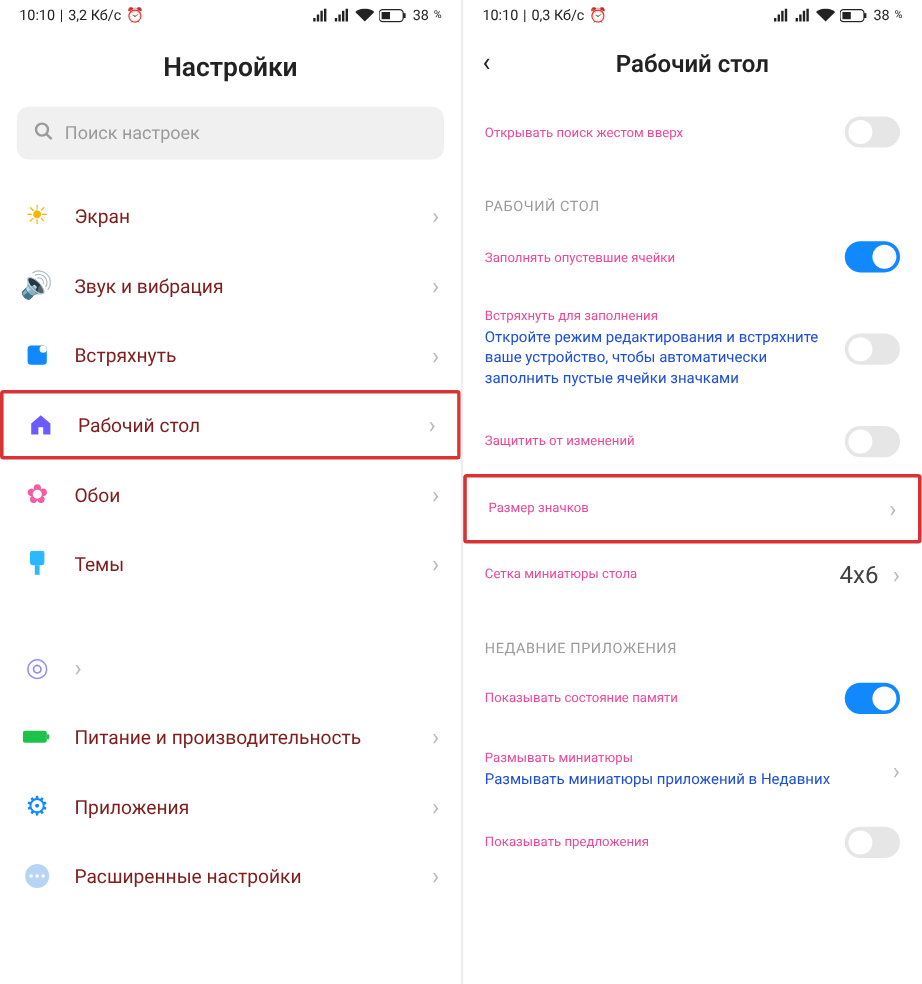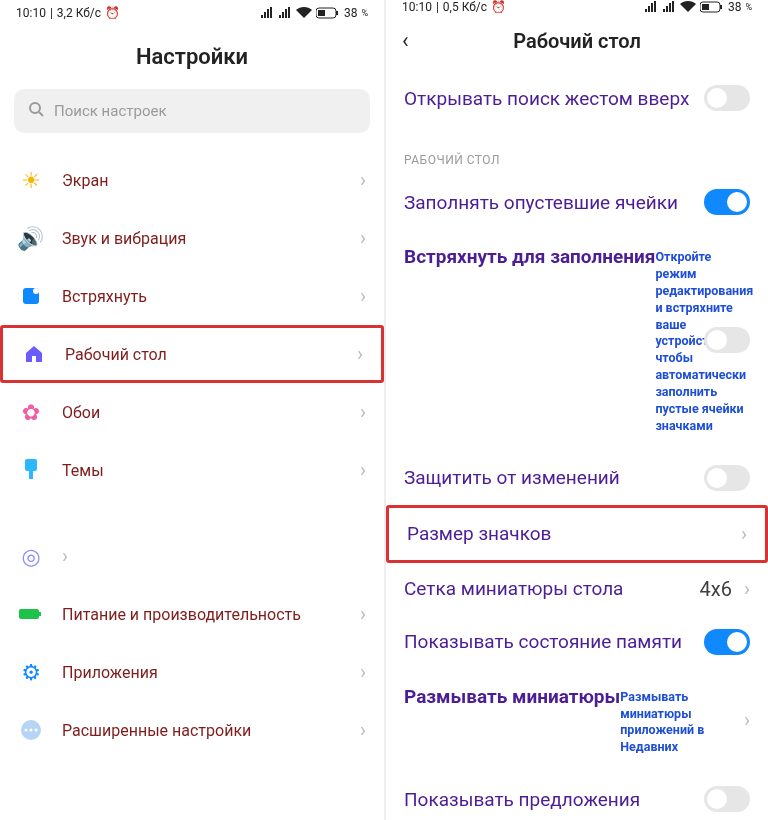--- a/index.html
+++ b/index.html
@@ -96,30 +96,30 @@
   }
   
   .row {
     padding: 14px 18px;
     display: flex;
     align-items: center;
     gap: 12px;
   }
   .row .rlabel {
     flex: 1;
-    font-size: 19px;
-    color: #4c1d95;
+    font-size: 11px;
+    color: #ec4899;
   }
   .row .rsub {
     font-size: 12.5px;
     color: #1d4ed8;
     line-height: 1.35;
     margin-top: 4px;
   }
-  .row .rcol { flex: 1; display: flex; flex-direction: row; font-weight: bold; }
+  .row .rcol { flex: 1; display: flex; flex-direction: column; }
   .row .rval { font-size: 20px; color: #404040; }
   .row .chev { color: #bbb; font-size: 20px; }
   .section-title {
     padding: 28px 18px 8px;
     font-size: 12px;
     letter-spacing: 0.5px;
     color: #9a9a9a;
   }
   .toggle {
     width: 46px;
@@ -268,21 +268,21 @@
       <span class="chev">›</span>
     </div>
   </div>
 </div>
 
 <div class="pane">
   <div class="statusbar">
     <div class="status-left">
       <span>10:10</span>
       <span>|</span>
-      <span>0,5 Кб/с</span>
+      <span>0,3 Кб/с</span>
       <span class="alarm-icon">⏰</span>
     </div>
     <div class="status-right">
       <span class="signal-icon">
         <svg width="14" height="12">
             <path d="M1 11h2V8H1zM4 11h2V5H4zM7 11h2V2H7zM10 11h2V0h-2z" fill="#222"></path>
           </svg>
       </span>
       <span class="signal-icon">
         <svg width="14" height="12">
@@ -339,20 +339,21 @@
     <span class="rlabel">Размер значков</span>
     <span class="chev">›</span>
   </div>
 
   <div class="row">
     <span class="rlabel">Сетка миниатюры стола</span>
     <span class="rval">4x6</span>
     <span class="chev">›</span>
   </div>
 
+  <div class="section-title">НЕДАВНИЕ ПРИЛОЖЕНИЯ</div>
 
   <div class="row">
     <span class="rlabel">Показывать состояние памяти</span>
     <span class="toggle on"></span>
   </div>
 
   <div class="row" style="padding-top:16px;padding-bottom:16px">
     <div class="rcol">
       <span class="rlabel" style="flex:none">Размывать миниатюры</span>
       <span class="rsub">Размывать миниатюры приложений в Недавних</span>

